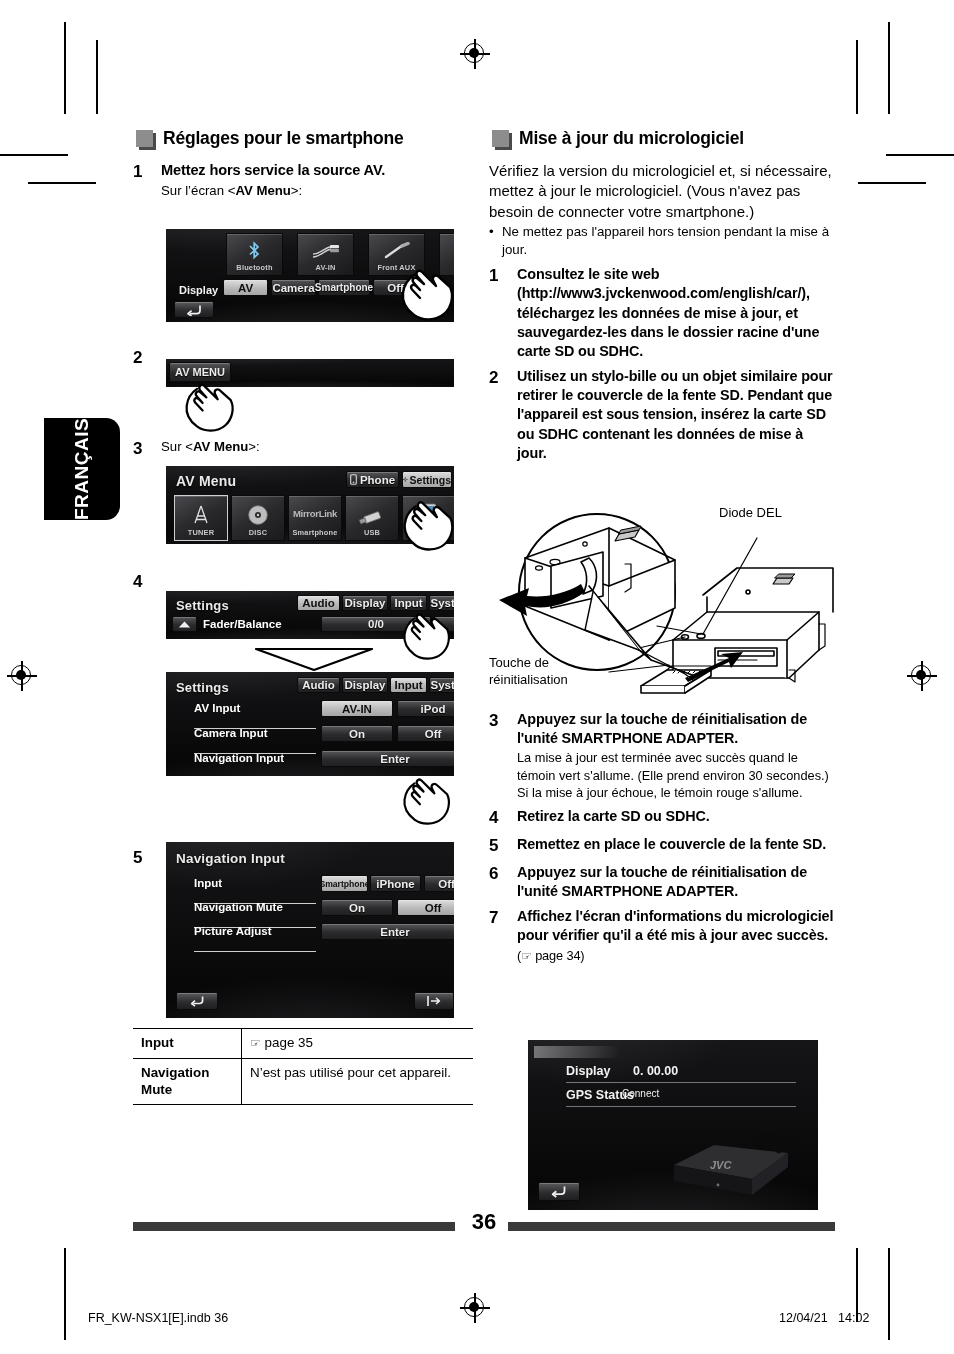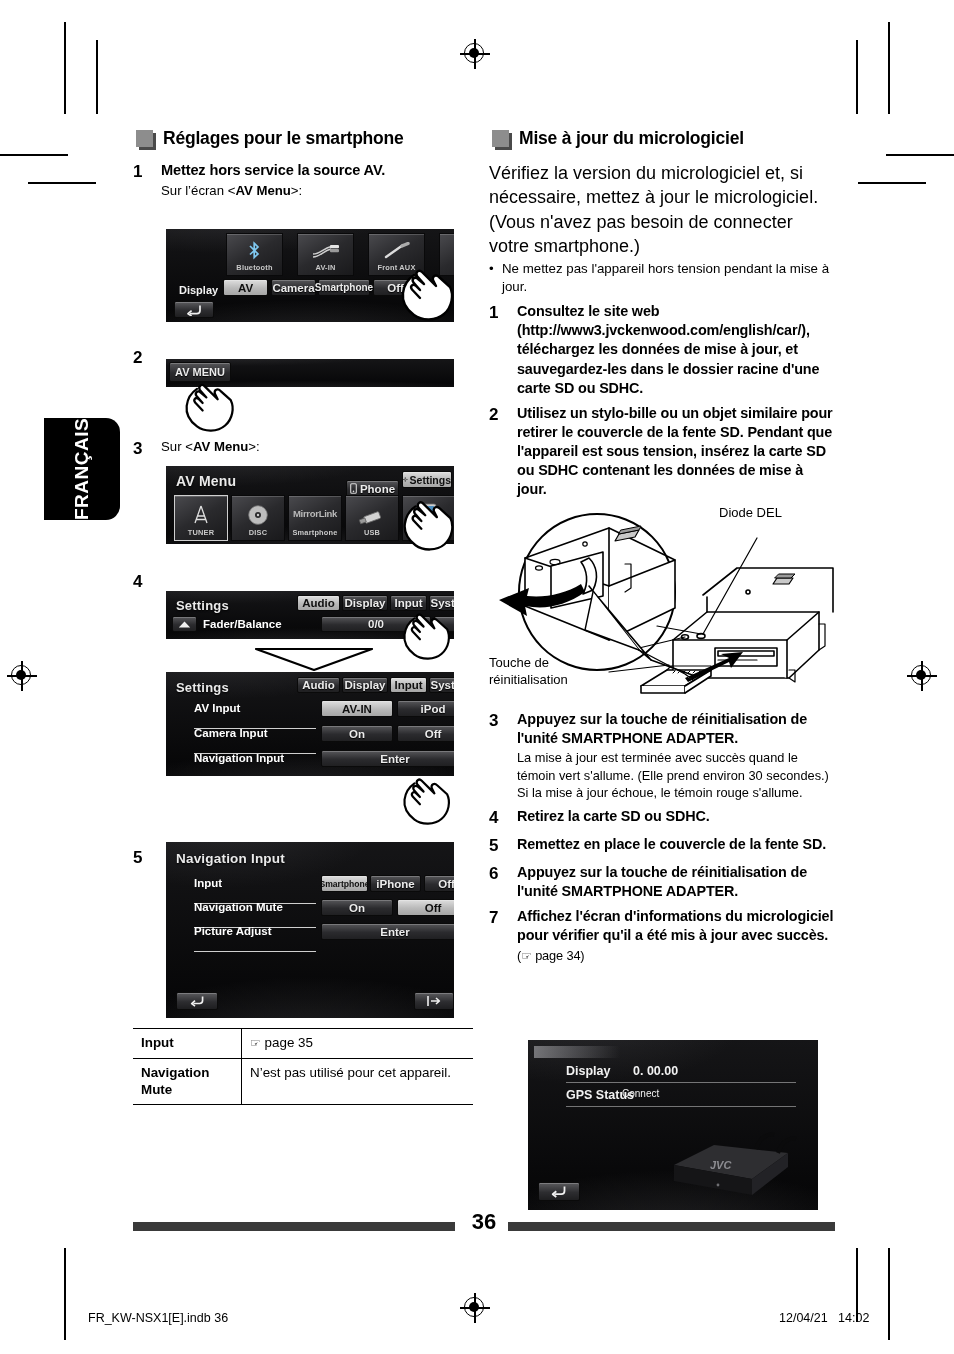--- a/index.html
+++ b/index.html
@@ -31,21 +31,21 @@
 
   
   .step{display:flex;margin:0 0 3px 0;}
   .step .n{width:28px;flex:none;font-weight:bold;font-size:17px;line-height:1.28;}
   .step .bd{flex:1;}
   .step .t{font-weight:bold;font-size:14.6px;line-height:1.3;margin:0;letter-spacing:-.15px;}
   .step .sub{font-size:13.2px;line-height:1.34;margin:2px 0 0 0;}
   .step .sub b{font-weight:bold;}
   .stepR .t{font-size:14.4px;line-height:1.33;}
   .stepR{margin-bottom:6px;}
-  .lead{font-size:18px;line-height:1.36;margin:0 0 1px 0;}
+  .lead{font-size:15px;line-height:1.36;margin:0 0 1px 0;}
   .bullet{display:flex;font-size:13.3px;line-height:1.36;margin:0 0 6px 0;}
   .bullet .dot{width:13px;flex:none;text-align:left;}
   .small{font-size:12.8px;line-height:1.36;font-weight:normal;margin:1px 0 0 0;}
   .nrm{font-weight:normal;font-size:12.8px;}
 
   
   .lcd{position:relative;background:#0d0d0e;overflow:hidden;
        background-image:
          radial-gradient(ellipse 120% 70% at 50% 120%, rgba(120,120,125,.30), rgba(0,0,0,0) 62%),
          radial-gradient(ellipse 90% 60% at 20% -10%, rgba(90,90,95,.25), rgba(0,0,0,0) 60%),
@@ -231,21 +231,21 @@
     <div class="n">3</div>
     <div class="bd">
       <p class="sub" style="margin:0"><span>Sur &lt;</span><b>AV Menu</b><span>&gt;:</span></p>
     </div>
   </div>
 
   <div class="lcd" style="position:absolute;left:166px;top:466px;width:288px;height:78px;">
     <div class="hexes"></div>
     <div class="ttl" style="left:10px;top:7px;font-size:14px;">AV Menu</div>
 
-    <div class="btn" style="position:absolute;left:180px;top:14px;width:53px;height:17px;gap:3px;">
+    <div class="btn" style="position:absolute;left:180px;top:5px;width:53px;height:17px;gap:3px;">
       <svg width="7" height="11" viewBox="0 0 7 11">
           <rect x=".7" y=".7" width="5.6" height="9.6" rx="1" fill="none" stroke="#d8d8d8" stroke-width="1.1"></rect>
           <circle cx="3.5" cy="8.4" r=".8" fill="#d8d8d8"></circle>
         </svg>
       <span>Phone</span>
     </div>
     <div class="btn on" style="position:absolute;left:236px;top:5px;width:50px;height:17px;gap:2px;font-size:10.5px;">
       <svg width="9" height="9" viewBox="0 0 10 10">
           <circle cx="5" cy="5" r="2" fill="none" stroke="#1a1a1a" stroke-width="1.3"></circle>
           <g stroke="#1a1a1a" stroke-width="1.5">

